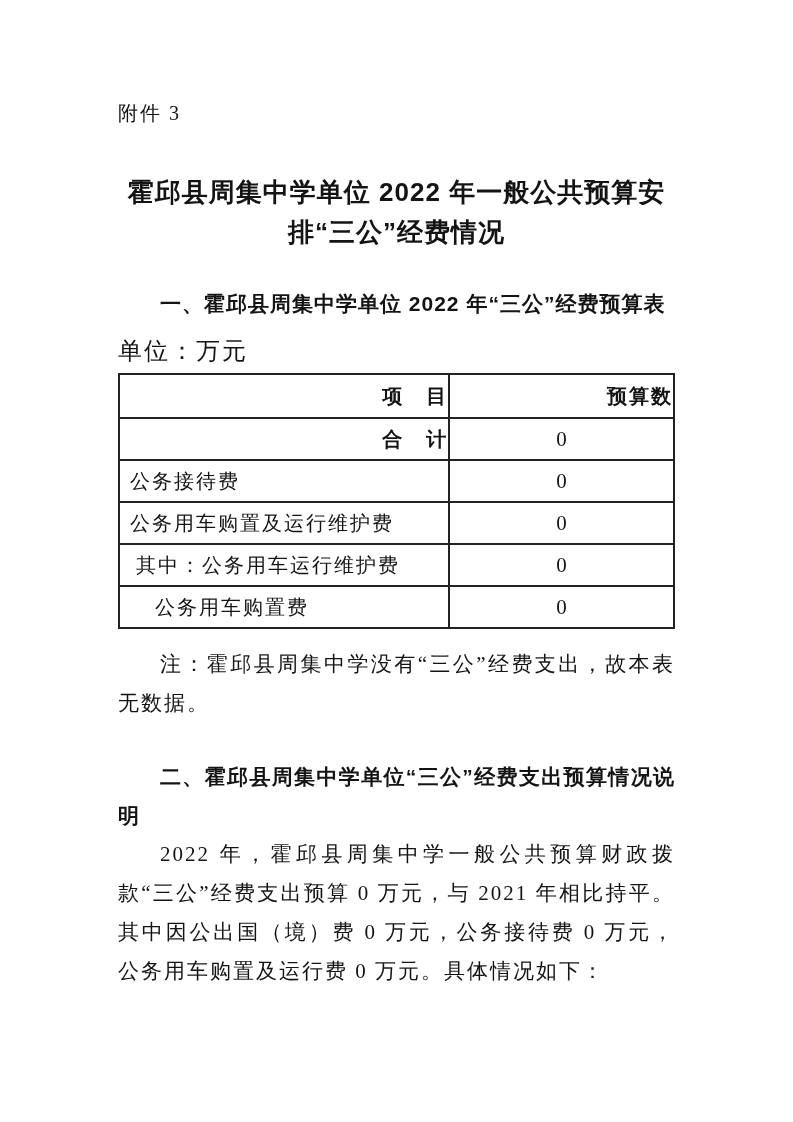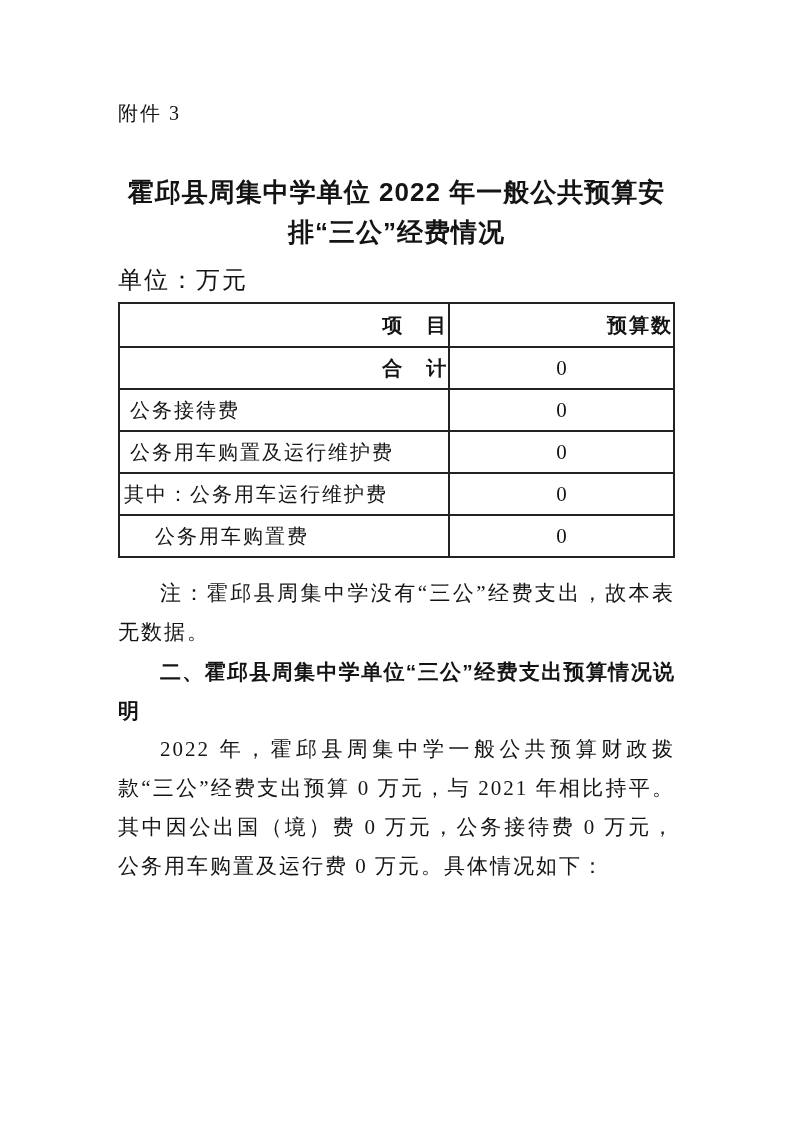--- a/index.html
+++ b/index.html
@@ -78,45 +78,46 @@
     text-align: center;
     padding-left: 0;
     font-size: 21px;
     letter-spacing: 0;
   }
   table.budget tr.total-row td.item {
     text-align: right;
     font-weight: bold;
     padding-left: 0;
   }
-  table.budget td.indent-1 { padding-left: 4px; }
+  table.budget td.indent-1 { padding-left: 16px; }
   table.budget td.indent-2 { padding-left: 35px; }
   .body-text {
     font-size: 21px;
     line-height: 39px;
     letter-spacing: 2px;
     text-align: justify;
     text-indent: 2em;
   }
   .note-para { margin-top: 16px; }
-  .sec2-heading { text-indent: 2em; }
+  .sec2-heading { text-indent: 2em; margin-top: 34px; }
   .body-text b, .sec-heading {
     font-family: "Liberation Sans", "DejaVu Sans", sans-serif;
   }
   .body-text b { letter-spacing: 2px; }
 </style>
 </head>
 <body>
 
 <div class="page">
 
   <div class="attachment">附件 3</div>
 
   <h1 class="doc-title">霍邱县周集中学单位 2022 年一般公共预算安排“三公”经费情况</h1>
 
+  <h2 class="sec-heading sec1-heading">一、霍邱县周集中学单位 2022 年“三公”经费预算表</h2>
 
   <div class="unit-label">单位：万元</div>
 
   <table class="budget">
     <colgroup>
         <col class="c-item">
         <col class="c-val">
       </colgroup>
     <thead>
       <tr>

